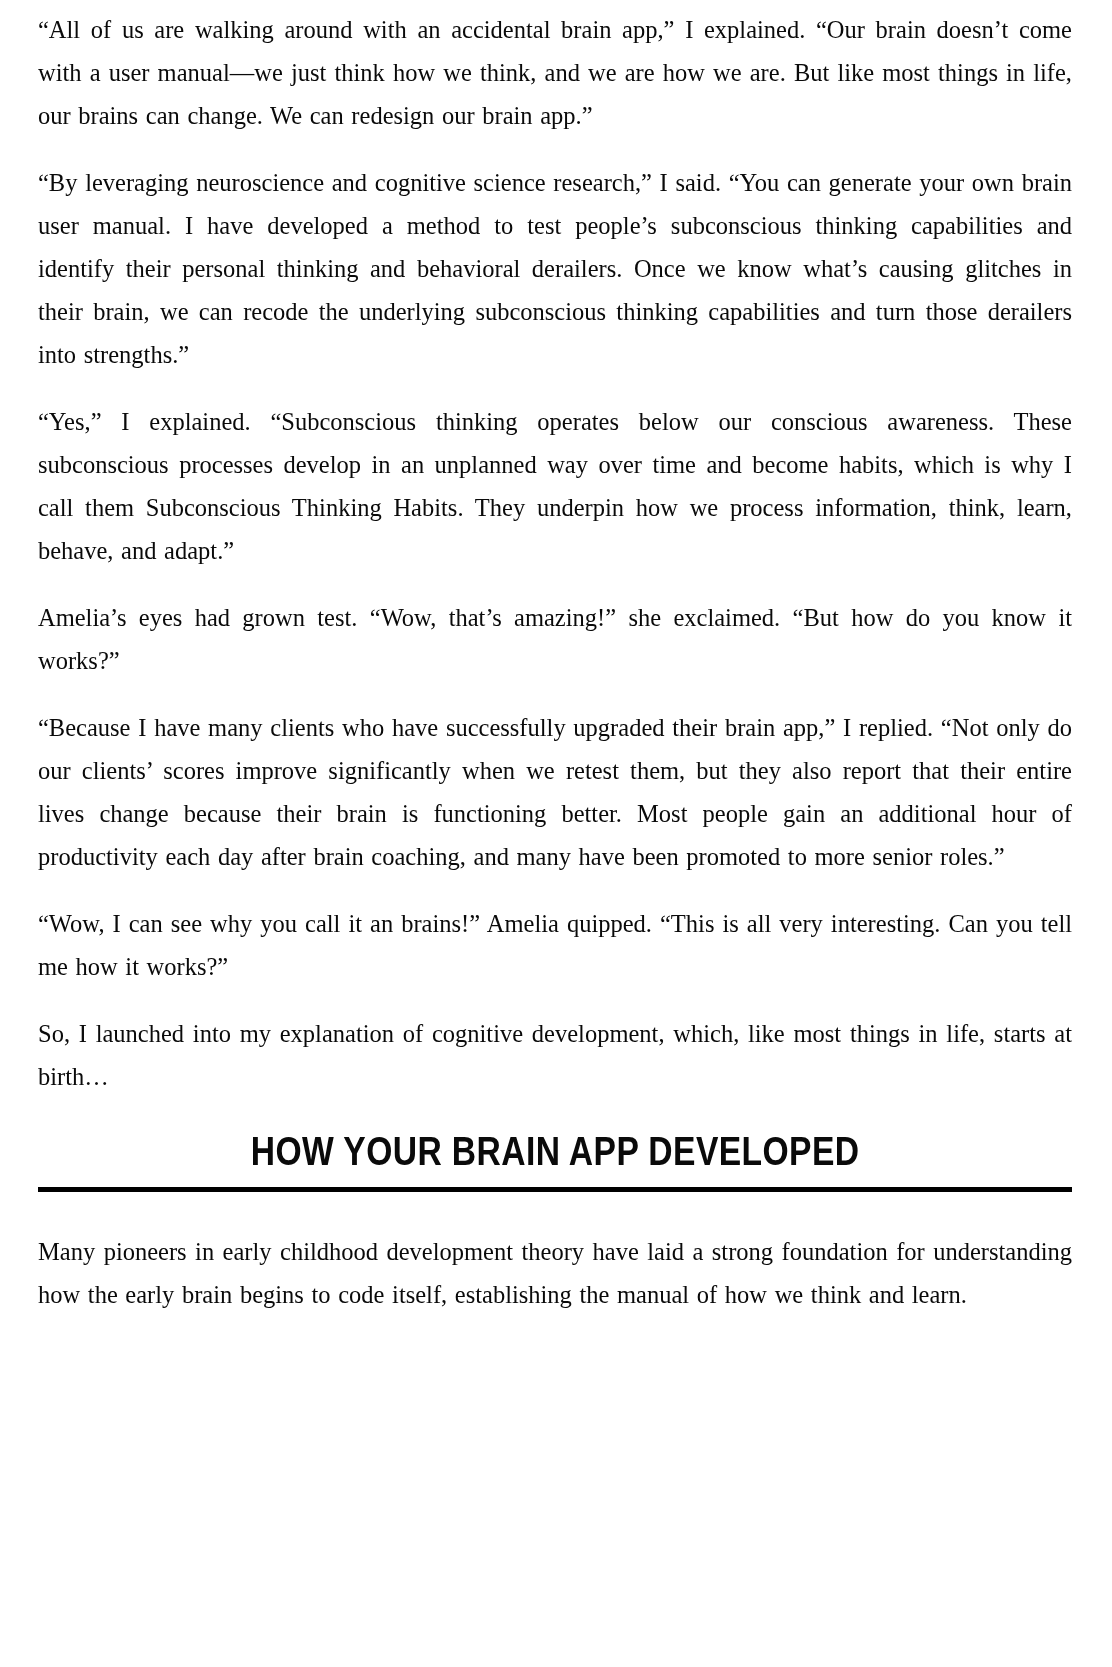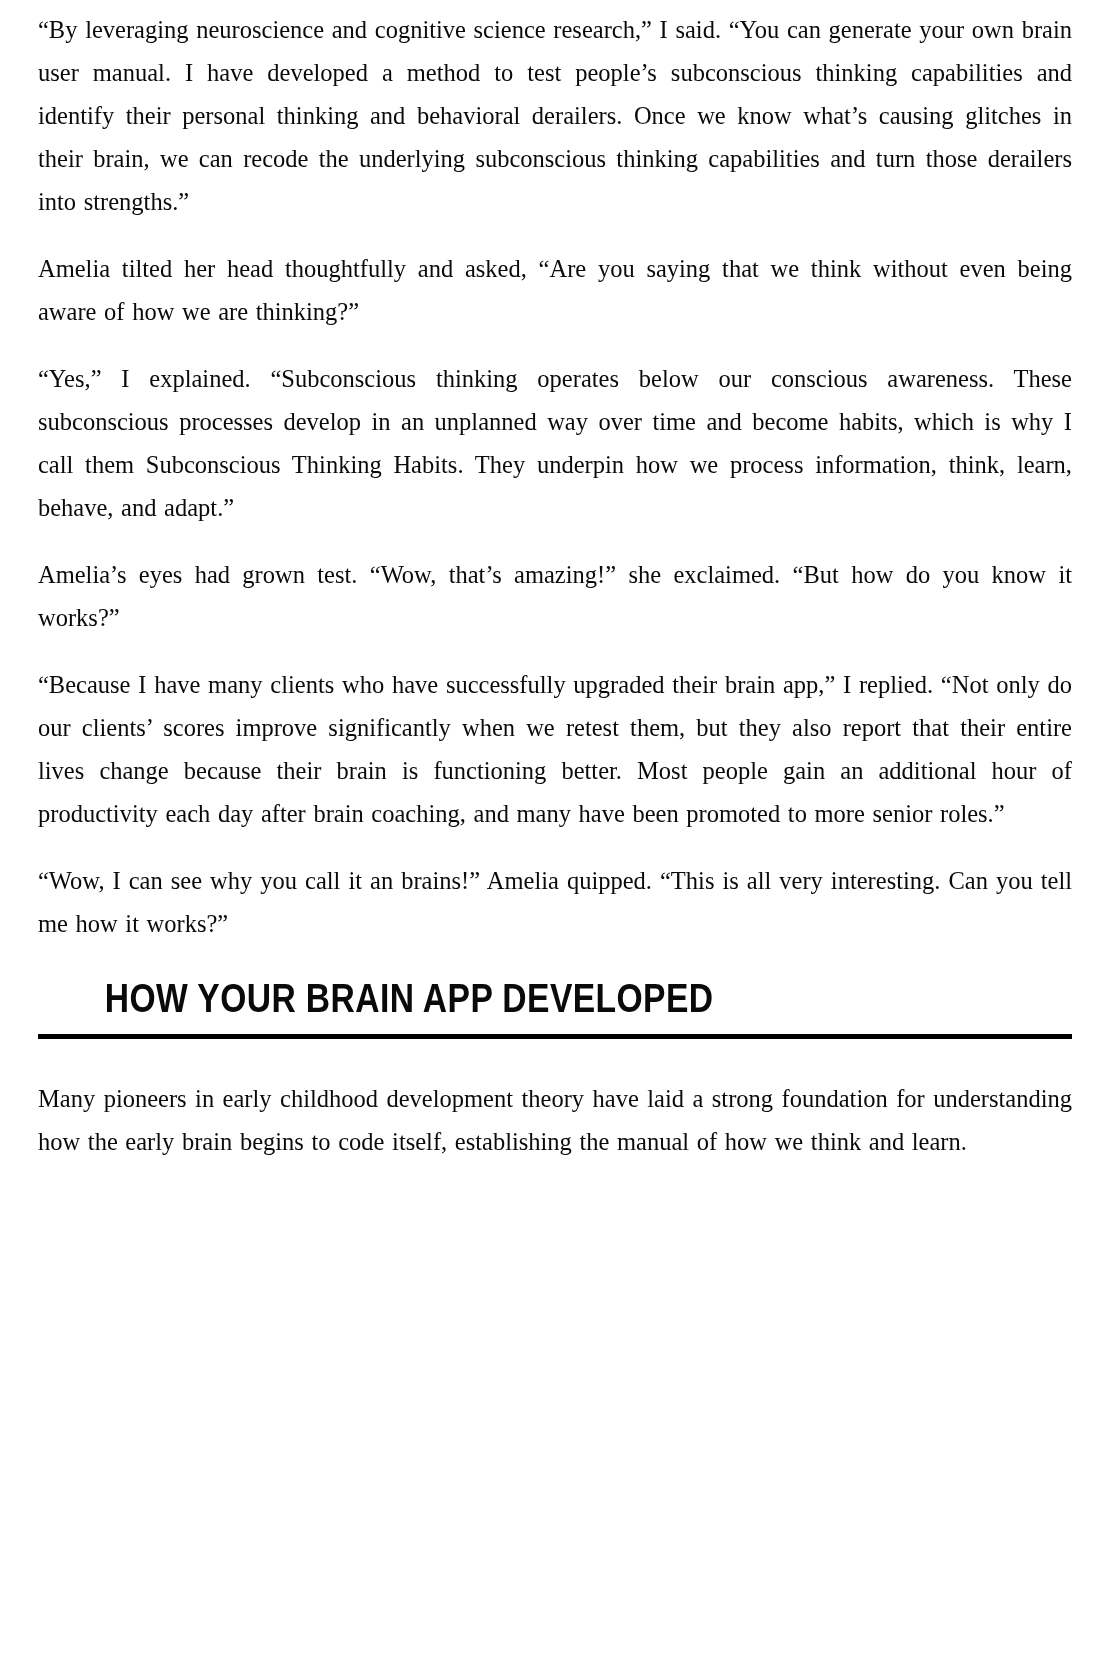--- a/index.html
+++ b/index.html
@@ -29,20 +29,21 @@
   }
   .body-section{display:block;}
   .body-para{
     margin:0 0 24px 0;
     text-align:justify;
     text-justify:inter-word;
     word-spacing:1.5px;
   }
   .heading-wrap{
     margin-top:30px;
+    text-align:center;
   }
   .heading-text{
     display:inline-block;
     font-family:"Liberation Sans","DejaVu Sans",sans-serif;
     font-weight:700;
     font-size:41px;
     line-height:46px;
     letter-spacing:0.5px;
     white-space:nowrap;
     transform:scaleX(0.82);
@@ -54,26 +55,27 @@
     background:var(--rule);
     margin:9px 0 38px 0;
   }
 </style>
 </head>
 <body>
 
 <main class="page">
 
   <section class="body-section">
+      <p class="body-para">“All of us are walking around with an accidental brain app,” I explained. “Our brain doesn’t come with a user manual—we just think how we think, and we are how we are. But like most things in life, our brains can change. We can redesign our brain app.”</p>
       <p class="body-para">“By leveraging neuroscience and cognitive science research,” I said. “You can generate your own brain user manual. I have developed a method to test people’s subconscious thinking capabilities and identify their personal thinking and behavioral derailers. Once we know what’s causing glitches in their brain, we can recode the underlying subconscious thinking capabilities and turn those derailers into strengths.”</p>
-      <p class="body-para">Amelia tilted her head thoughtfully and asked, “Are you saying that we think without even being aware of how we are thinking?”</p>
       <p class="body-para">“Yes,” I explained. “Subconscious thinking operates below our conscious awareness. These subconscious processes develop in an unplanned way over time and become habits, which is why I call them Subconscious Thinking Habits. They underpin how we process information, think, learn, behave, and adapt.”</p>
       <p class="body-para">Amelia’s eyes had grown test. “Wow, that’s amazing!” she exclaimed. “But how do you know it works?”</p>
       <p class="body-para">“Because I have many clients who have successfully upgraded their brain app,” I replied. “Not only do our clients’ scores improve significantly when we retest them, but they also report that their entire lives change because their brain is functioning better. Most people gain an additional hour of productivity each day after brain coaching, and many have been promoted to more senior roles.”</p>
       <p class="body-para">“Wow, I can see why you call it an brains!” Amelia quipped. “This is all very interesting. Can you tell me how it works?”</p>
+      <p class="body-para">So, I launched into my explanation of cognitive development, which, like most things in life, starts at birth…</p>
     </section>
 
   <div class="heading-wrap">
     <span class="heading-text">HOW YOUR BRAIN APP DEVELOPED</span>
   </div>
 
   <div class="rule"></div>
 
   <section class="body-section">
       <p class="body-para">Many pioneers in early childhood development theory have laid a strong foundation for understanding how the early brain begins to code itself, establishing the manual of how we think and learn.</p>

